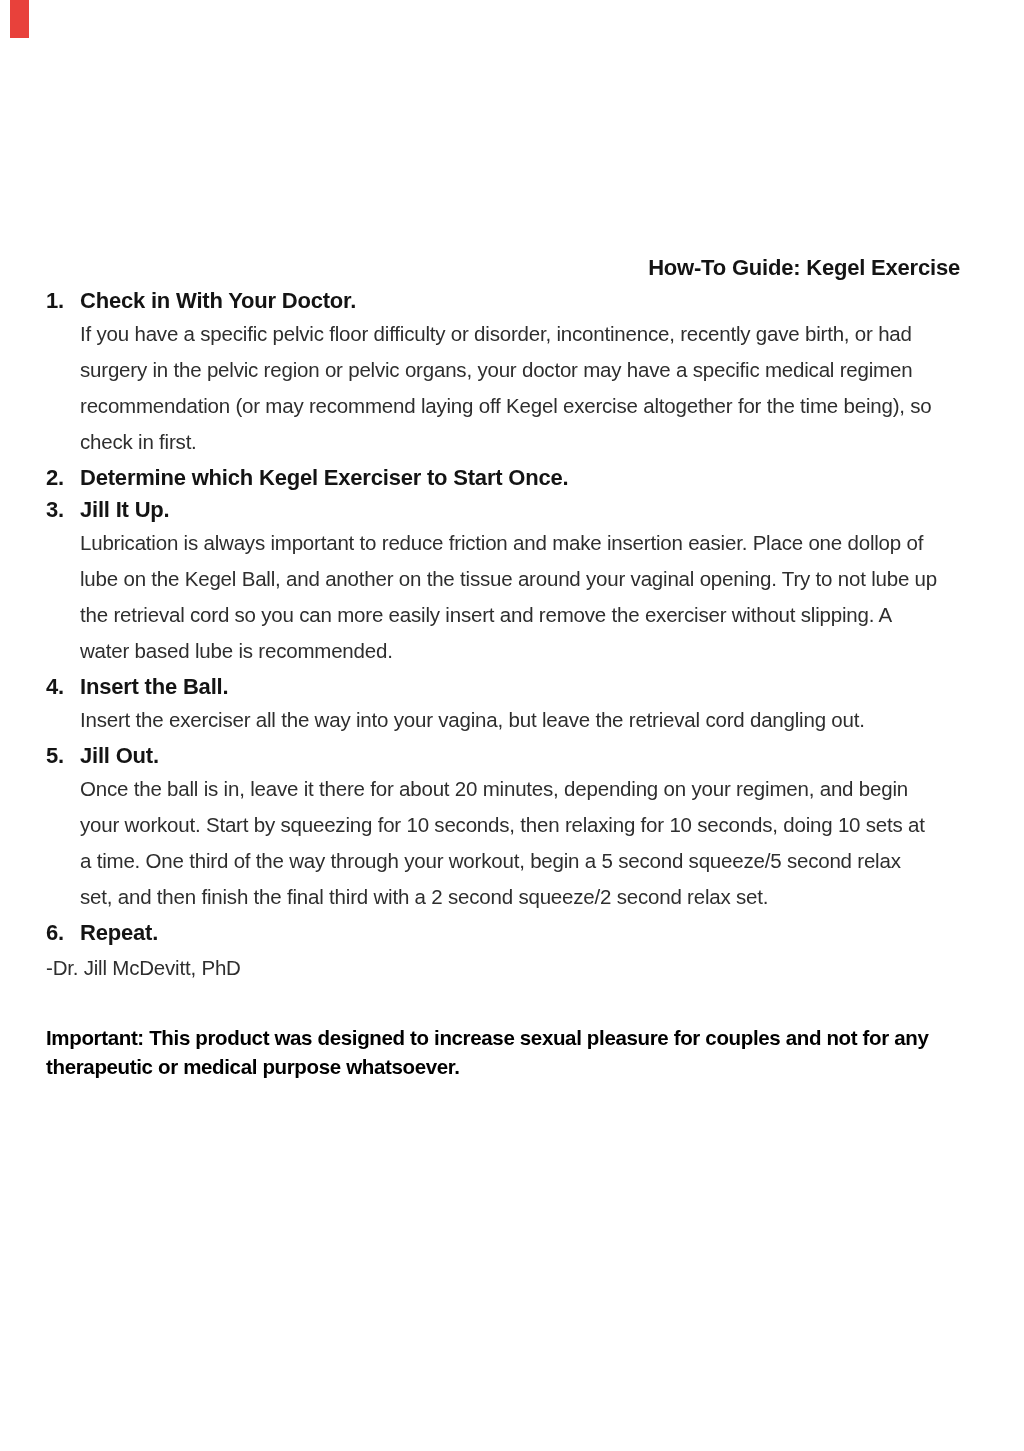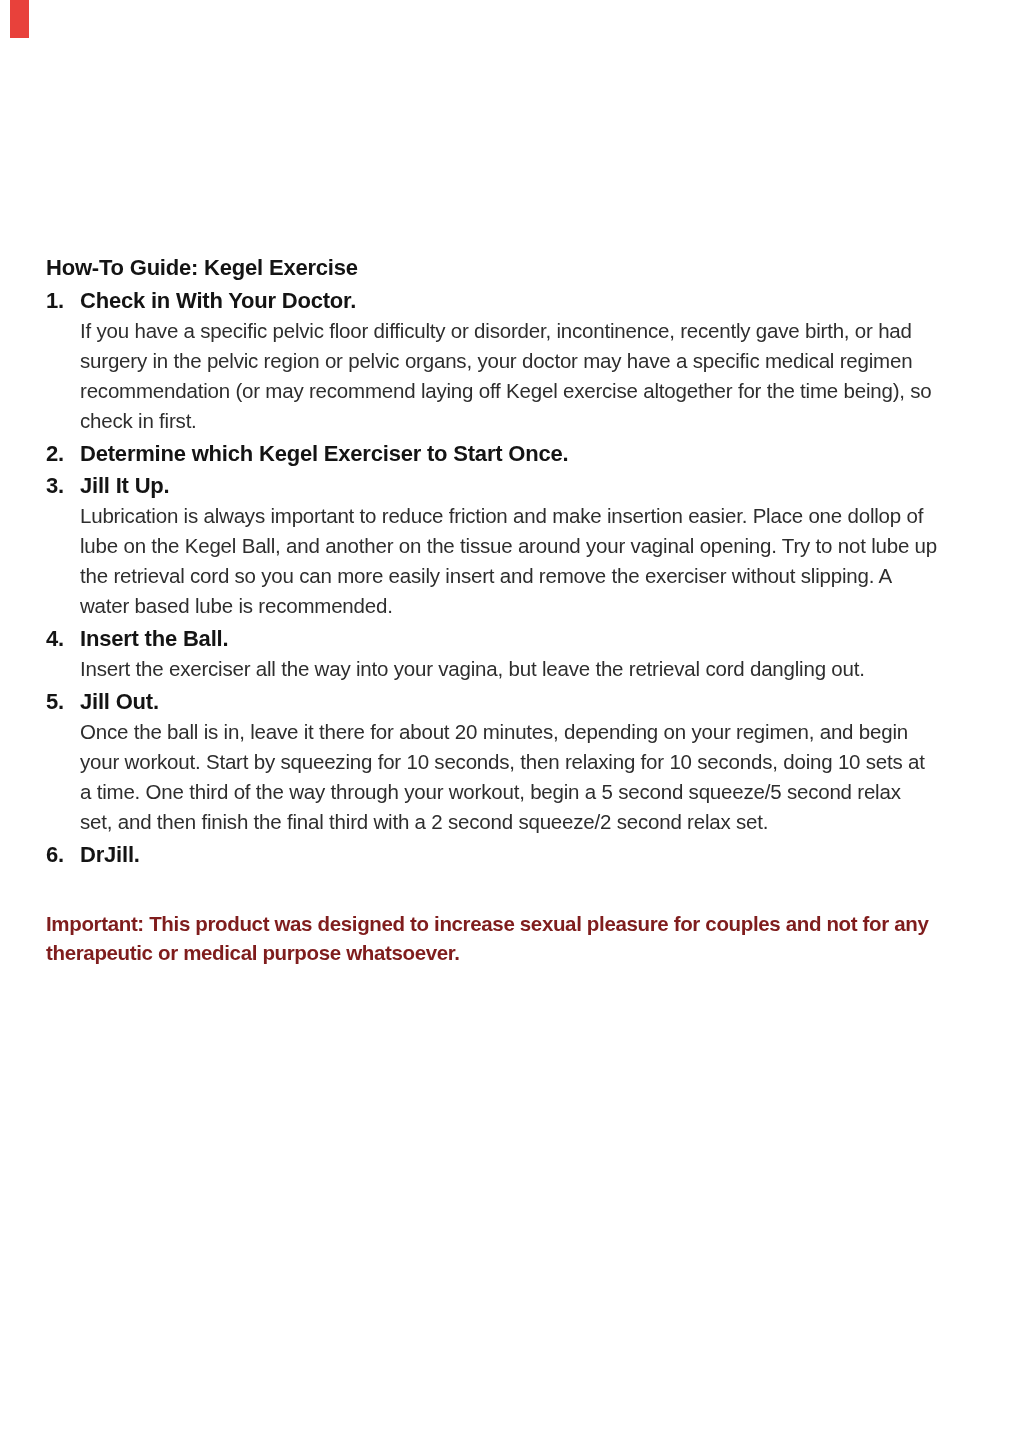--- a/index.html
+++ b/index.html
@@ -20,21 +20,21 @@
     width: 19px;
     height: 38px;
   }
   .content {
     position: absolute;
     left: 46px;
     top: 254px;
     width: 932px;
   }
   .doc-title {
-    text-align: left;
+    text-align: right;
     font-size: 22px;
     line-height: 28px;
     font-weight: 700;
     color: #141414;
     letter-spacing: -0.2px;
     margin-bottom: 5px;
     width: 914px;
   }
   .step-head {
     display: flex;
@@ -46,41 +46,41 @@
     margin-top: 4px;
   }
   .step-num {
     flex: none;
     width: 34px;
   }
   .step-body {
     margin-left: 34px;
     width: 858px;
     font-size: 20.5px;
-    line-height: 30px;
+    line-height: 36px;
     letter-spacing: -0.2px;
     color: #2e2e2e;
     margin-top: 1px;
     margin-bottom: 2px;
   }
   .byline, .website {
     font-size: 20.5px;
     line-height: 30px;
     letter-spacing: -0.2px;
     color: #2e2e2e;
   }
   .byline { margin-top: 6px; }
   .important {
     margin-top: 40px;
     width: 930px;
     font-weight: 700;
     font-size: 20.5px;
     line-height: 29px;
     letter-spacing: -0.35px;
-    color: #7f1d1d;
+    color: #000000;
   }
 </style>
 </head>
 <body>
 
 <div class="page">
 
   <div class="print-mark" style="background: rgb(232, 65, 59);"></div>
 
   <div class="content">
@@ -122,21 +122,22 @@
       <div class="step-head">
         <span class="step-num">5.</span>
         <span>Jill Out.</span>
       </div>
       <div class="step-body">Once the ball is in, leave it there for about 20 minutes, depending on your regimen, and begin your workout. Start by squeezing for 10 seconds, then relaxing for 10 seconds, doing 10 sets at a time. One third of the way through your workout, begin a 5 second squeeze/5 second relax set, and then finish the final third with a 2 second squeeze/2 second relax set.</div>
     </div>
 
     <div class="step">
       <div class="step-head">
         <span class="step-num">6.</span>
-        <span>DrJill.</span>
+        <span>Repeat.</span>
       </div>
     </div>
 
+    <div class="byline">-Dr. Jill McDevitt, PhD</div>
 
     <div class="important">Important: This product was designed to increase sexual pleasure for couples and not for any therapeutic or medical purpose whatsoever.</div>
 
   </div>
 </div>
 
 </body></html>

